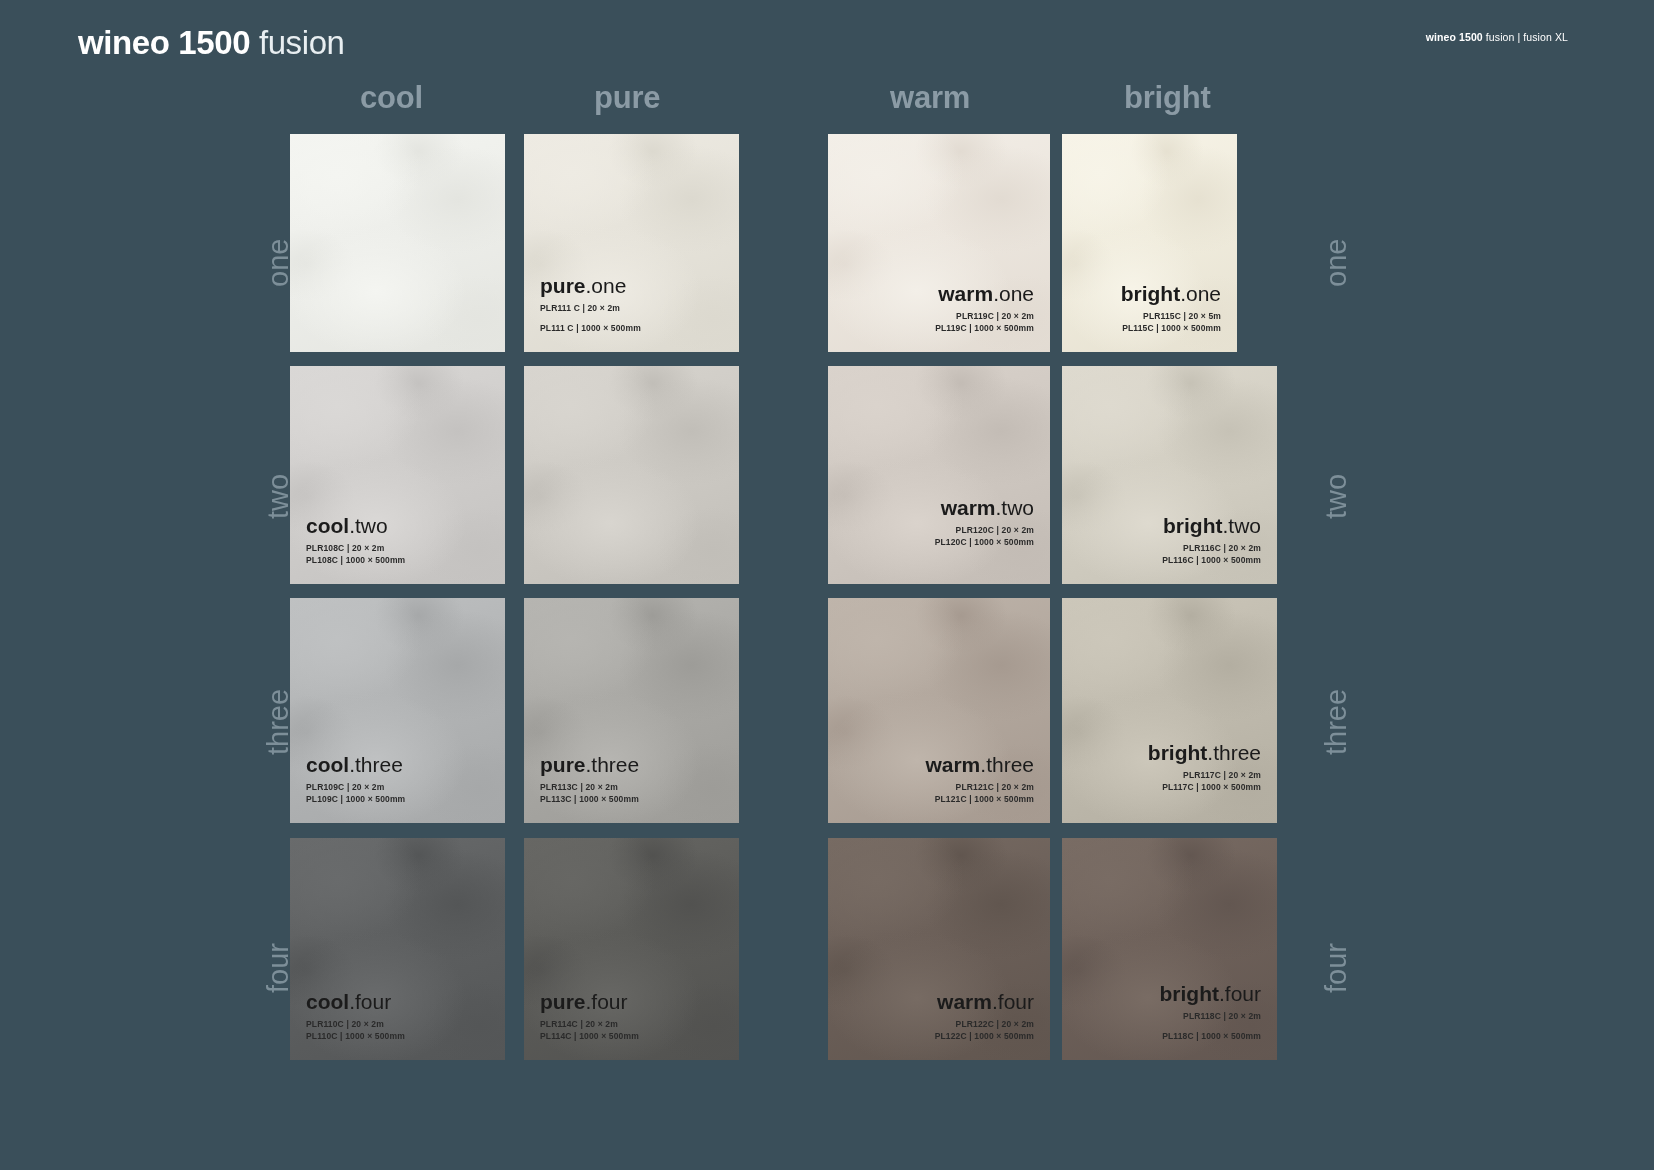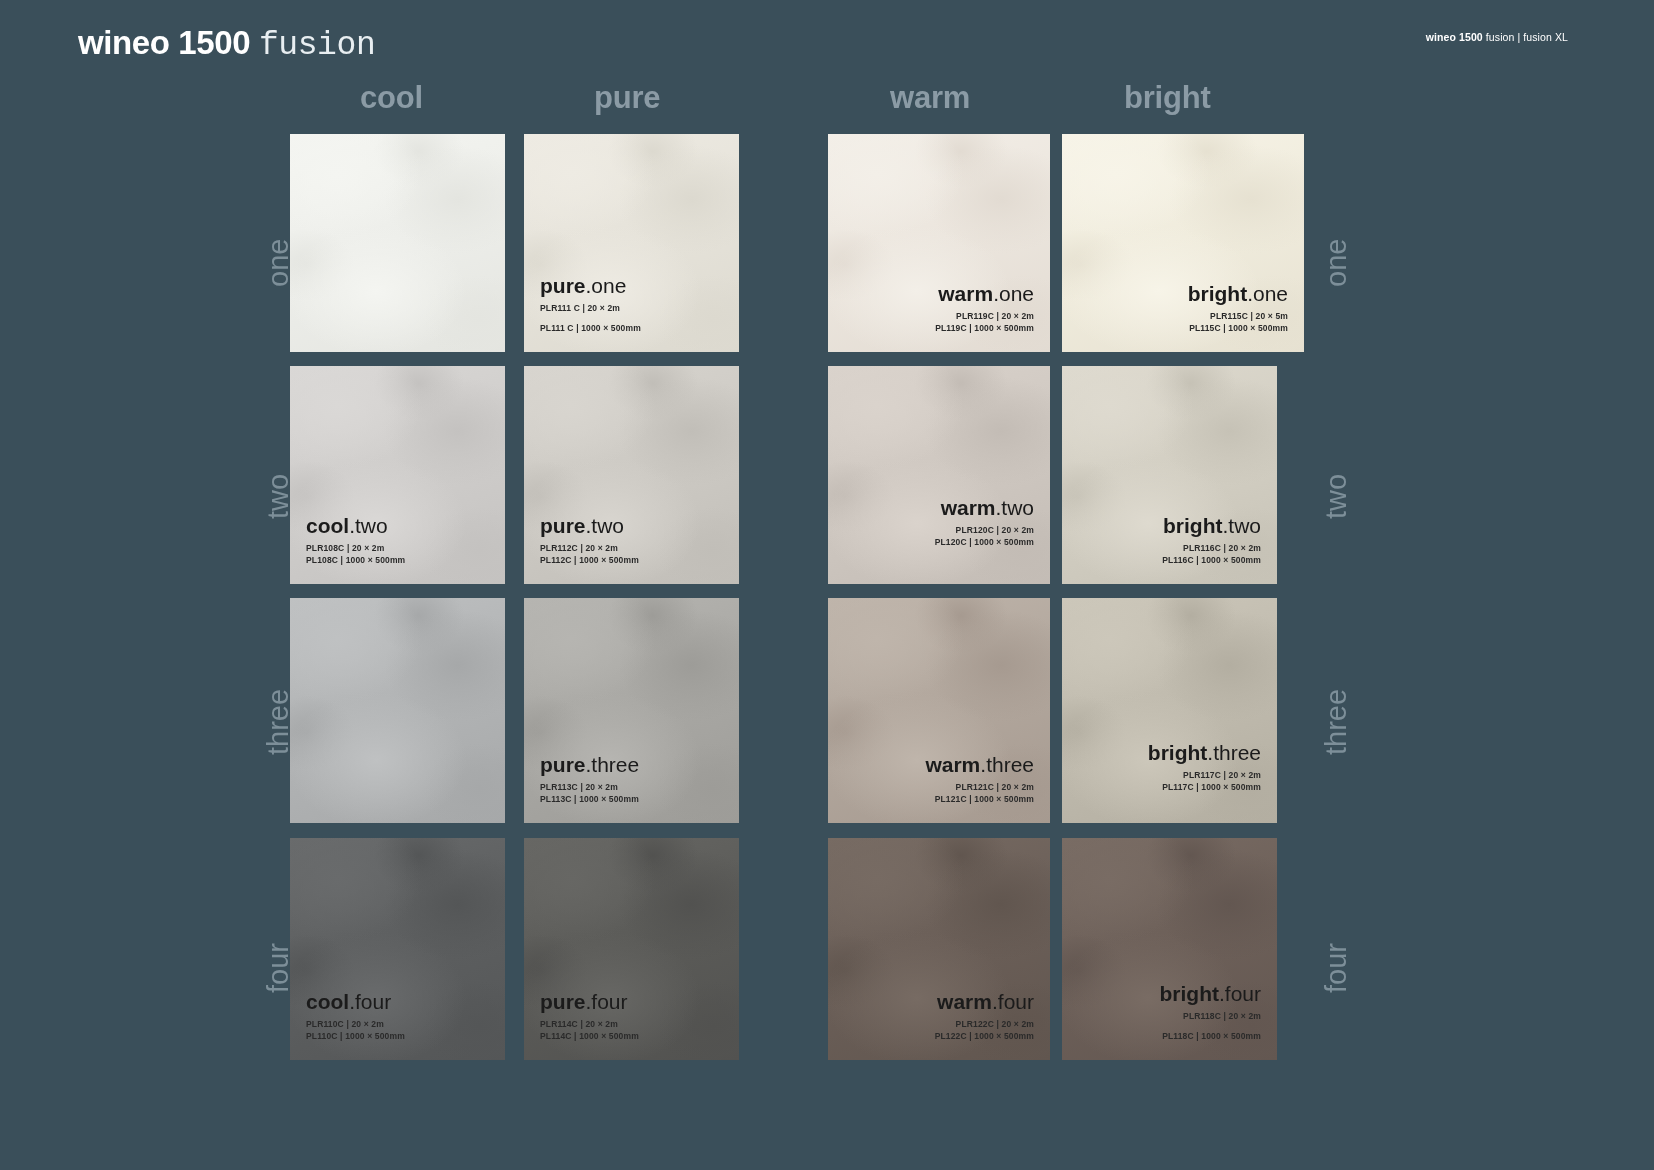--- a/index.html
+++ b/index.html
@@ -15,21 +15,21 @@
     background:#3a4f5a;
   }
 
   
   #brand{
     position:absolute; left:78px; top:22px;
     font-size:33px; line-height:42px; color:#ffffff;
     letter-spacing:-0.4px; white-space:nowrap;
   }
   #brand .b{ font-weight:700; }
-  #brand .l{ font-weight:300; color:#e8eef1;font-family:Liberation Mono, monospace; }
+  #brand .l{ font-weight:300; color:#e8eef1; }
 
   #corner{
     position:absolute; right:86px; top:30px;
     font-size:10.5px; line-height:14px; color:#ffffff;
     white-space:nowrap; letter-spacing:0.1px;
   }
   #corner .b{ font-weight:700; }
   #corner .l{ font-weight:300; }
 
   
@@ -117,62 +117,62 @@
         </div>
       </div>
       <div class="tile right" style="left: 828px; top: 134px; width: 222px; height: 218px;">
         <div class="tex" style="background: radial-gradient(60% 45% at 22% 18%, rgb(243, 239, 232) 0%, transparent 65%), radial-gradient(55% 40% at 78% 30%, rgb(226, 219, 210) 0%, transparent 62%), radial-gradient(70% 50% at 40% 72%, rgb(243, 239, 232) 0%, transparent 60%), radial-gradient(45% 35% at 88% 85%, rgb(226, 219, 210) 0%, transparent 58%), radial-gradient(40% 30% at 8% 60%, rgb(226, 219, 210) 0%, transparent 55%), radial-gradient(35% 28% at 60% 8%, rgb(226, 219, 210) 0%, transparent 60%), linear-gradient(160deg, rgb(243, 239, 232) 0%, rgb(236, 230, 222) 48%, rgb(226, 219, 210) 100%);"></div>
         <div class="cap" style="bottom: 18px;">
           <div class="name"><span class="b">warm</span><span class="l">.one</span></div>
           <div class="spec">PLR119C | 20 × 2m</div>
           <div class="spec" style="margin-top: 0px;">PL119C | 1000 × 500mm</div>
         </div>
       </div>
-      <div class="tile right" style="left: 1062px; top: 134px; width: 242px; height: 218px; padding-left: 8px;">
+      <div class="tile right" style="left: 1062px; top: 134px; width: 175px; height: 218px; padding-left: 8px;">
         <div class="tex" style="background: radial-gradient(60% 45% at 22% 18%, rgb(247, 244, 232) 0%, transparent 65%), radial-gradient(55% 40% at 78% 30%, rgb(230, 225, 209) 0%, transparent 62%), radial-gradient(70% 50% at 40% 72%, rgb(247, 244, 232) 0%, transparent 60%), radial-gradient(45% 35% at 88% 85%, rgb(230, 225, 209) 0%, transparent 58%), radial-gradient(40% 30% at 8% 60%, rgb(230, 225, 209) 0%, transparent 55%), radial-gradient(35% 28% at 60% 8%, rgb(230, 225, 209) 0%, transparent 60%), linear-gradient(160deg, rgb(247, 244, 232) 0%, rgb(240, 236, 221) 48%, rgb(230, 225, 209) 100%);"></div>
         <div class="cap" style="bottom: 18px;">
           <div class="name"><span class="b">bright</span><span class="l">.one</span></div>
           <div class="spec">PLR115C | 20 × 5m</div>
           <div class="spec" style="margin-top: 0px;">PL115C | 1000 × 500mm</div>
         </div>
       </div>
       <div class="tile" style="left: 290px; top: 366px; width: 215px; height: 218px;">
         <div class="tex" style="background: radial-gradient(60% 45% at 22% 18%, rgb(218, 216, 214) 0%, transparent 65%), radial-gradient(55% 40% at 78% 30%, rgb(196, 194, 192) 0%, transparent 62%), radial-gradient(70% 50% at 40% 72%, rgb(218, 216, 214) 0%, transparent 60%), radial-gradient(45% 35% at 88% 85%, rgb(196, 194, 192) 0%, transparent 58%), radial-gradient(40% 30% at 8% 60%, rgb(196, 194, 192) 0%, transparent 55%), radial-gradient(35% 28% at 60% 8%, rgb(196, 194, 192) 0%, transparent 60%), linear-gradient(160deg, rgb(218, 216, 214) 0%, rgb(207, 205, 203) 48%, rgb(196, 194, 192) 100%);"></div>
         <div class="cap" style="bottom: 18px;">
           <div class="name"><span class="b">cool</span><span class="l">.two</span></div>
           <div class="spec">PLR108C | 20 × 2m</div>
           <div class="spec" style="margin-top: 0px;">PL108C | 1000 × 500mm</div>
         </div>
       </div>
       <div class="tile" style="left: 524px; top: 366px; width: 215px; height: 218px;">
         <div class="tex" style="background: radial-gradient(60% 45% at 22% 18%, rgb(216, 213, 207) 0%, transparent 65%), radial-gradient(55% 40% at 78% 30%, rgb(193, 190, 184) 0%, transparent 62%), radial-gradient(70% 50% at 40% 72%, rgb(216, 213, 207) 0%, transparent 60%), radial-gradient(45% 35% at 88% 85%, rgb(193, 190, 184) 0%, transparent 58%), radial-gradient(40% 30% at 8% 60%, rgb(193, 190, 184) 0%, transparent 55%), radial-gradient(35% 28% at 60% 8%, rgb(193, 190, 184) 0%, transparent 60%), linear-gradient(160deg, rgb(216, 213, 207) 0%, rgb(205, 202, 196) 48%, rgb(193, 190, 184) 100%);"></div>
-        <div class="cap" style="bottom: 18px;">
-          <div class="name"><span class="b">pure</span><span class="l">.two</span></div>
-          <div class="spec">PLR112C | 20 × 2m</div>
-          <div class="spec" style="margin-top: 0px;">PL112C | 1000 × 500mm</div>
-        </div>
       </div>
       <div class="tile right" style="left: 828px; top: 366px; width: 222px; height: 218px;">
         <div class="tex" style="background: radial-gradient(60% 45% at 22% 18%, rgb(218, 211, 204) 0%, transparent 65%), radial-gradient(55% 40% at 78% 30%, rgb(195, 188, 181) 0%, transparent 62%), radial-gradient(70% 50% at 40% 72%, rgb(218, 211, 204) 0%, transparent 60%), radial-gradient(45% 35% at 88% 85%, rgb(195, 188, 181) 0%, transparent 58%), radial-gradient(40% 30% at 8% 60%, rgb(195, 188, 181) 0%, transparent 55%), radial-gradient(35% 28% at 60% 8%, rgb(195, 188, 181) 0%, transparent 60%), linear-gradient(160deg, rgb(218, 211, 204) 0%, rgb(207, 200, 193) 48%, rgb(195, 188, 181) 100%);"></div>
         <div class="cap" style="bottom: 36px;">
           <div class="name"><span class="b">warm</span><span class="l">.two</span></div>
           <div class="spec">PLR120C | 20 × 2m</div>
           <div class="spec" style="margin-top: 0px;">PL120C | 1000 × 500mm</div>
         </div>
       </div>
       <div class="tile right" style="left: 1062px; top: 366px; width: 215px; height: 218px;">
         <div class="tex" style="background: radial-gradient(60% 45% at 22% 18%, rgb(222, 218, 207) 0%, transparent 65%), radial-gradient(55% 40% at 78% 30%, rgb(198, 194, 182) 0%, transparent 62%), radial-gradient(70% 50% at 40% 72%, rgb(222, 218, 207) 0%, transparent 60%), radial-gradient(45% 35% at 88% 85%, rgb(198, 194, 182) 0%, transparent 58%), radial-gradient(40% 30% at 8% 60%, rgb(198, 194, 182) 0%, transparent 55%), radial-gradient(35% 28% at 60% 8%, rgb(198, 194, 182) 0%, transparent 60%), linear-gradient(160deg, rgb(222, 218, 207) 0%, rgb(211, 207, 195) 48%, rgb(198, 194, 182) 100%);"></div>
         <div class="cap" style="bottom: 18px;">
           <div class="name"><span class="b">bright</span><span class="l">.two</span></div>
           <div class="spec">PLR116C | 20 × 2m</div>
           <div class="spec" style="margin-top: 0px;">PL116C | 1000 × 500mm</div>
         </div>
       </div>
       <div class="tile" style="left: 290px; top: 598px; width: 215px; height: 225px;">
         <div class="tex" style="background: radial-gradient(60% 45% at 22% 18%, rgb(191, 193, 194) 0%, transparent 65%), radial-gradient(55% 40% at 78% 30%, rgb(166, 168, 169) 0%, transparent 62%), radial-gradient(70% 50% at 40% 72%, rgb(191, 193, 194) 0%, transparent 60%), radial-gradient(45% 35% at 88% 85%, rgb(166, 168, 169) 0%, transparent 58%), radial-gradient(40% 30% at 8% 60%, rgb(166, 168, 169) 0%, transparent 55%), radial-gradient(35% 28% at 60% 8%, rgb(166, 168, 169) 0%, transparent 60%), linear-gradient(160deg, rgb(191, 193, 194) 0%, rgb(178, 180, 181) 48%, rgb(166, 168, 169) 100%);"></div>
+        <div class="cap" style="bottom: 18px;">
+          <div class="name"><span class="b">cool</span><span class="l">.three</span></div>
+          <div class="spec">PLR109C | 20 × 2m</div>
+          <div class="spec" style="margin-top: 0px;">PL109C | 1000 × 500mm</div>
+        </div>
       </div>
       <div class="tile" style="left: 524px; top: 598px; width: 215px; height: 225px;">
         <div class="tex" style="background: radial-gradient(60% 45% at 22% 18%, rgb(182, 181, 177) 0%, transparent 65%), radial-gradient(55% 40% at 78% 30%, rgb(157, 156, 152) 0%, transparent 62%), radial-gradient(70% 50% at 40% 72%, rgb(182, 181, 177) 0%, transparent 60%), radial-gradient(45% 35% at 88% 85%, rgb(157, 156, 152) 0%, transparent 58%), radial-gradient(40% 30% at 8% 60%, rgb(157, 156, 152) 0%, transparent 55%), radial-gradient(35% 28% at 60% 8%, rgb(157, 156, 152) 0%, transparent 60%), linear-gradient(160deg, rgb(182, 181, 177) 0%, rgb(169, 168, 164) 48%, rgb(157, 156, 152) 100%);"></div>
         <div class="cap" style="bottom: 18px;">
           <div class="name"><span class="b">pure</span><span class="l">.three</span></div>
           <div class="spec">PLR113C | 20 × 2m</div>
           <div class="spec" style="margin-top: 0px;">PL113C | 1000 × 500mm</div>
         </div>
       </div>
       <div class="tile right" style="left: 828px; top: 598px; width: 222px; height: 225px;">

